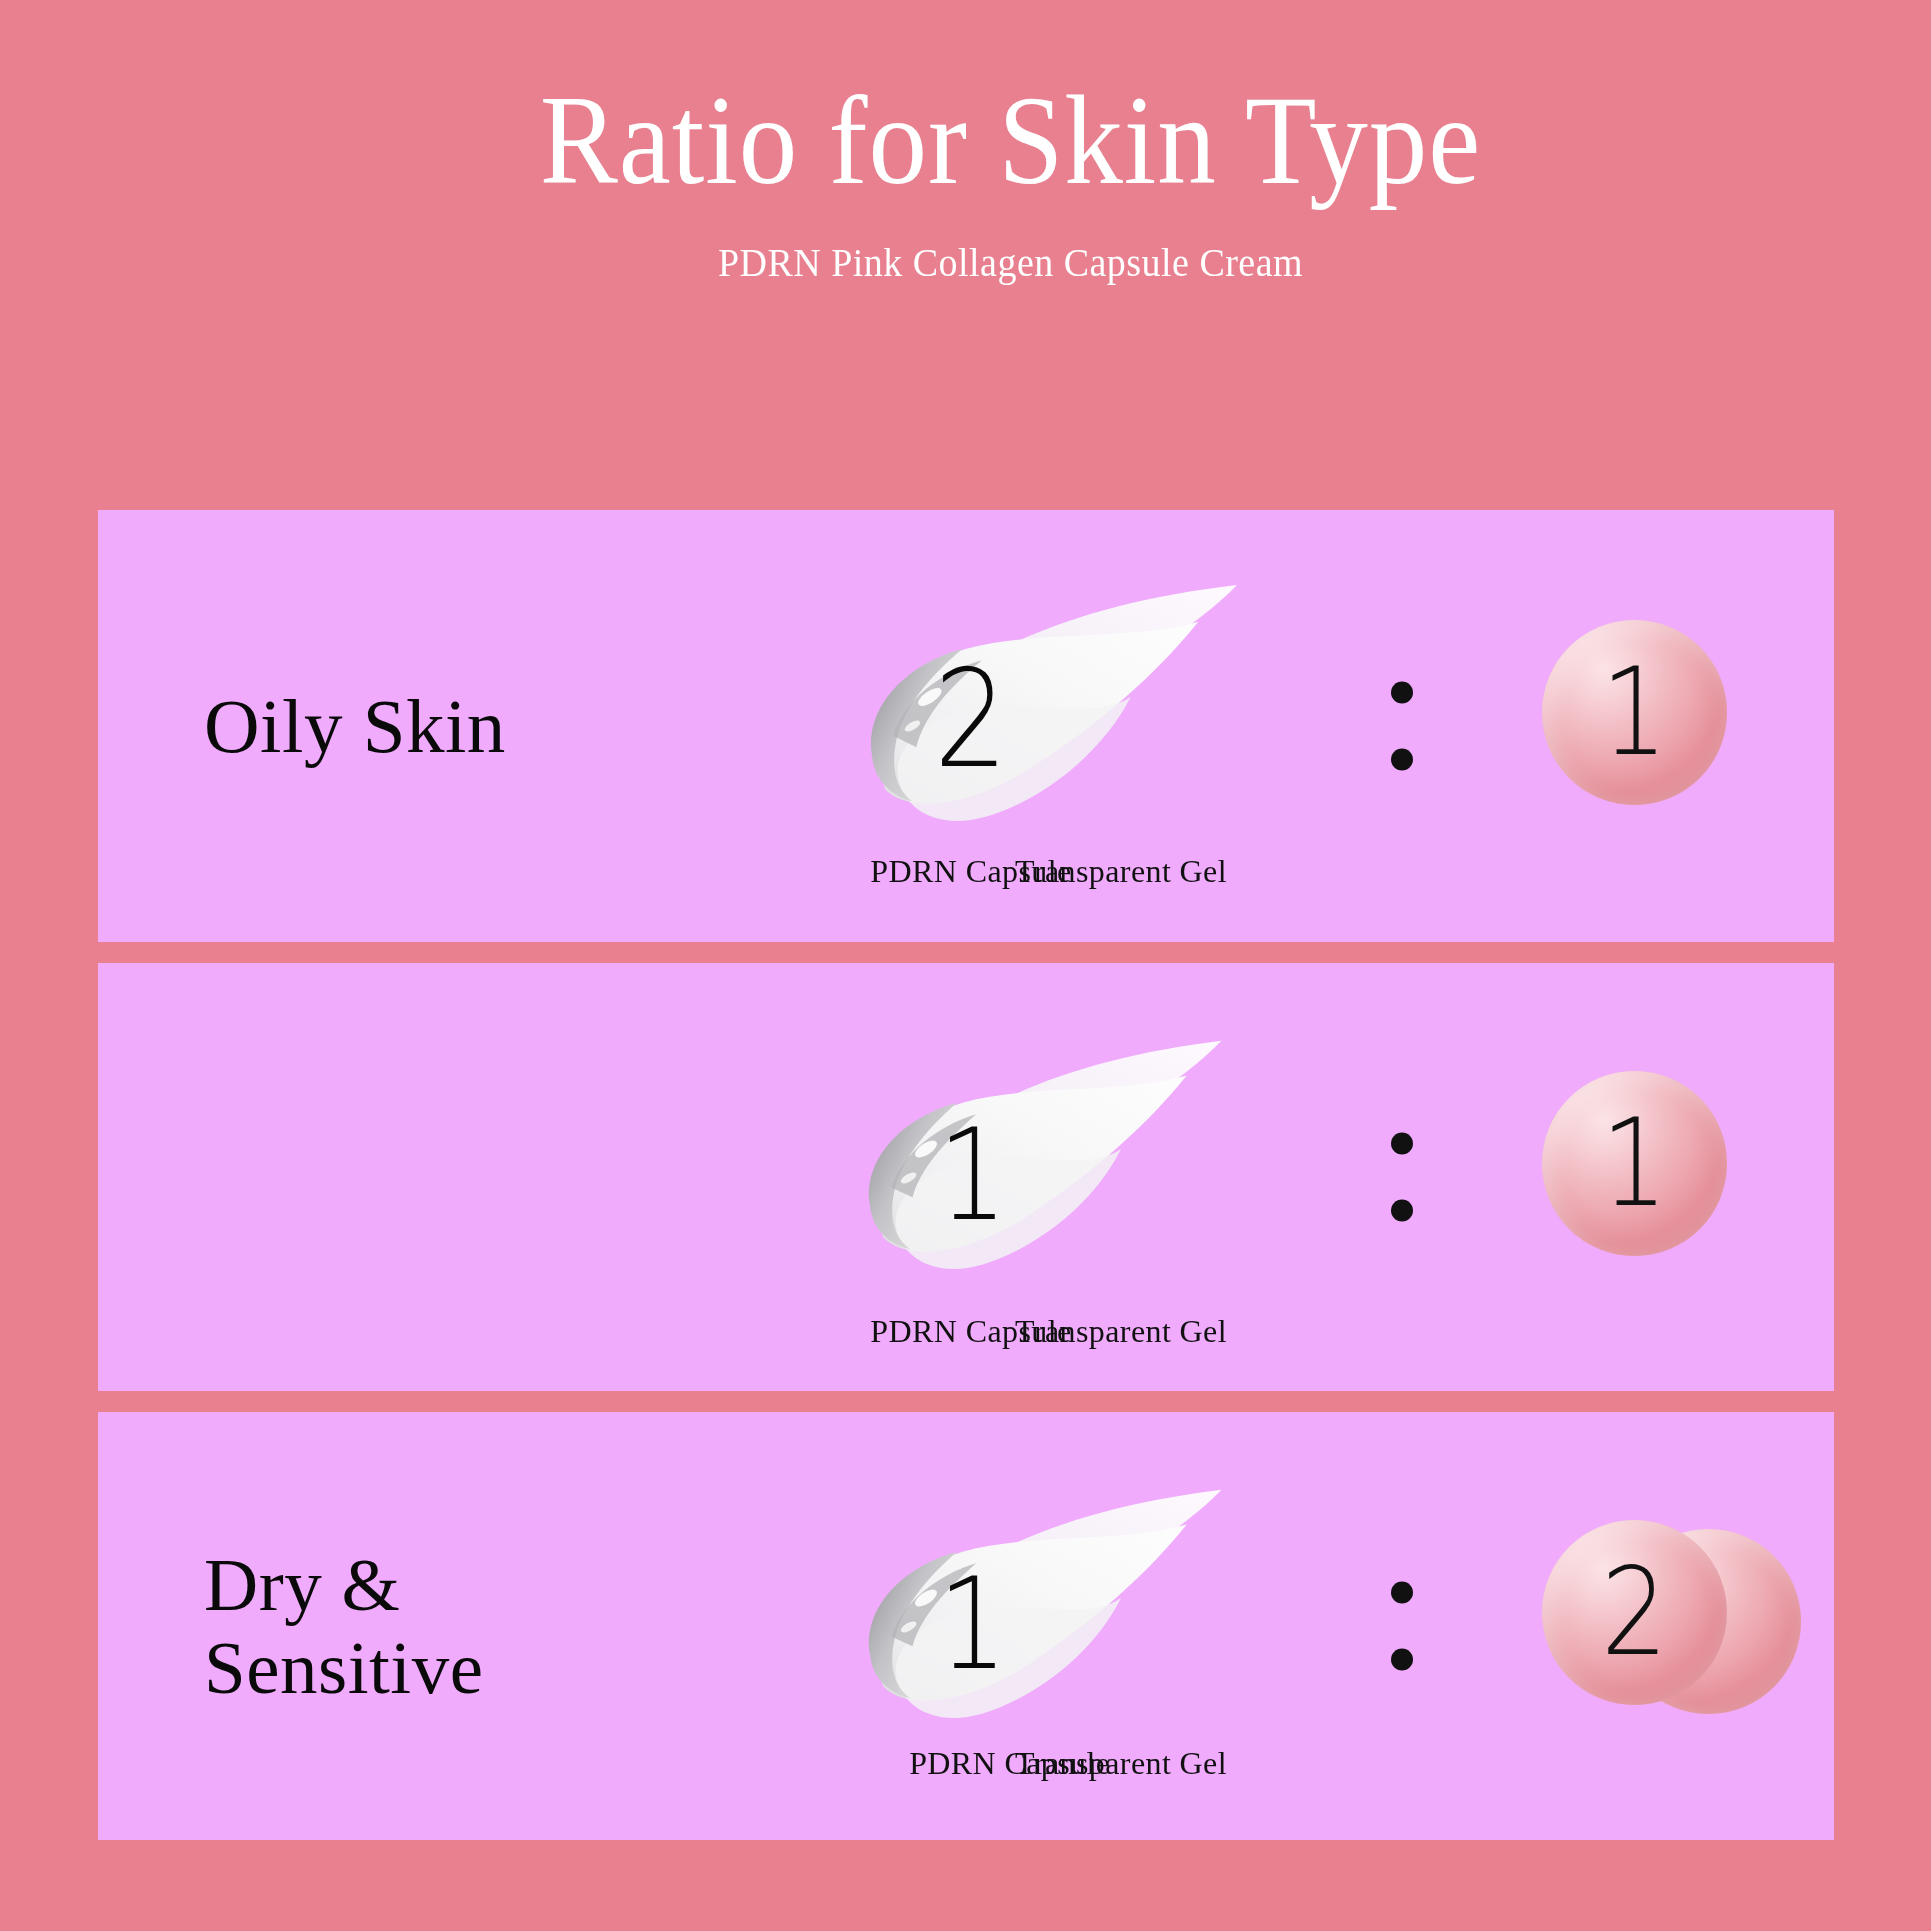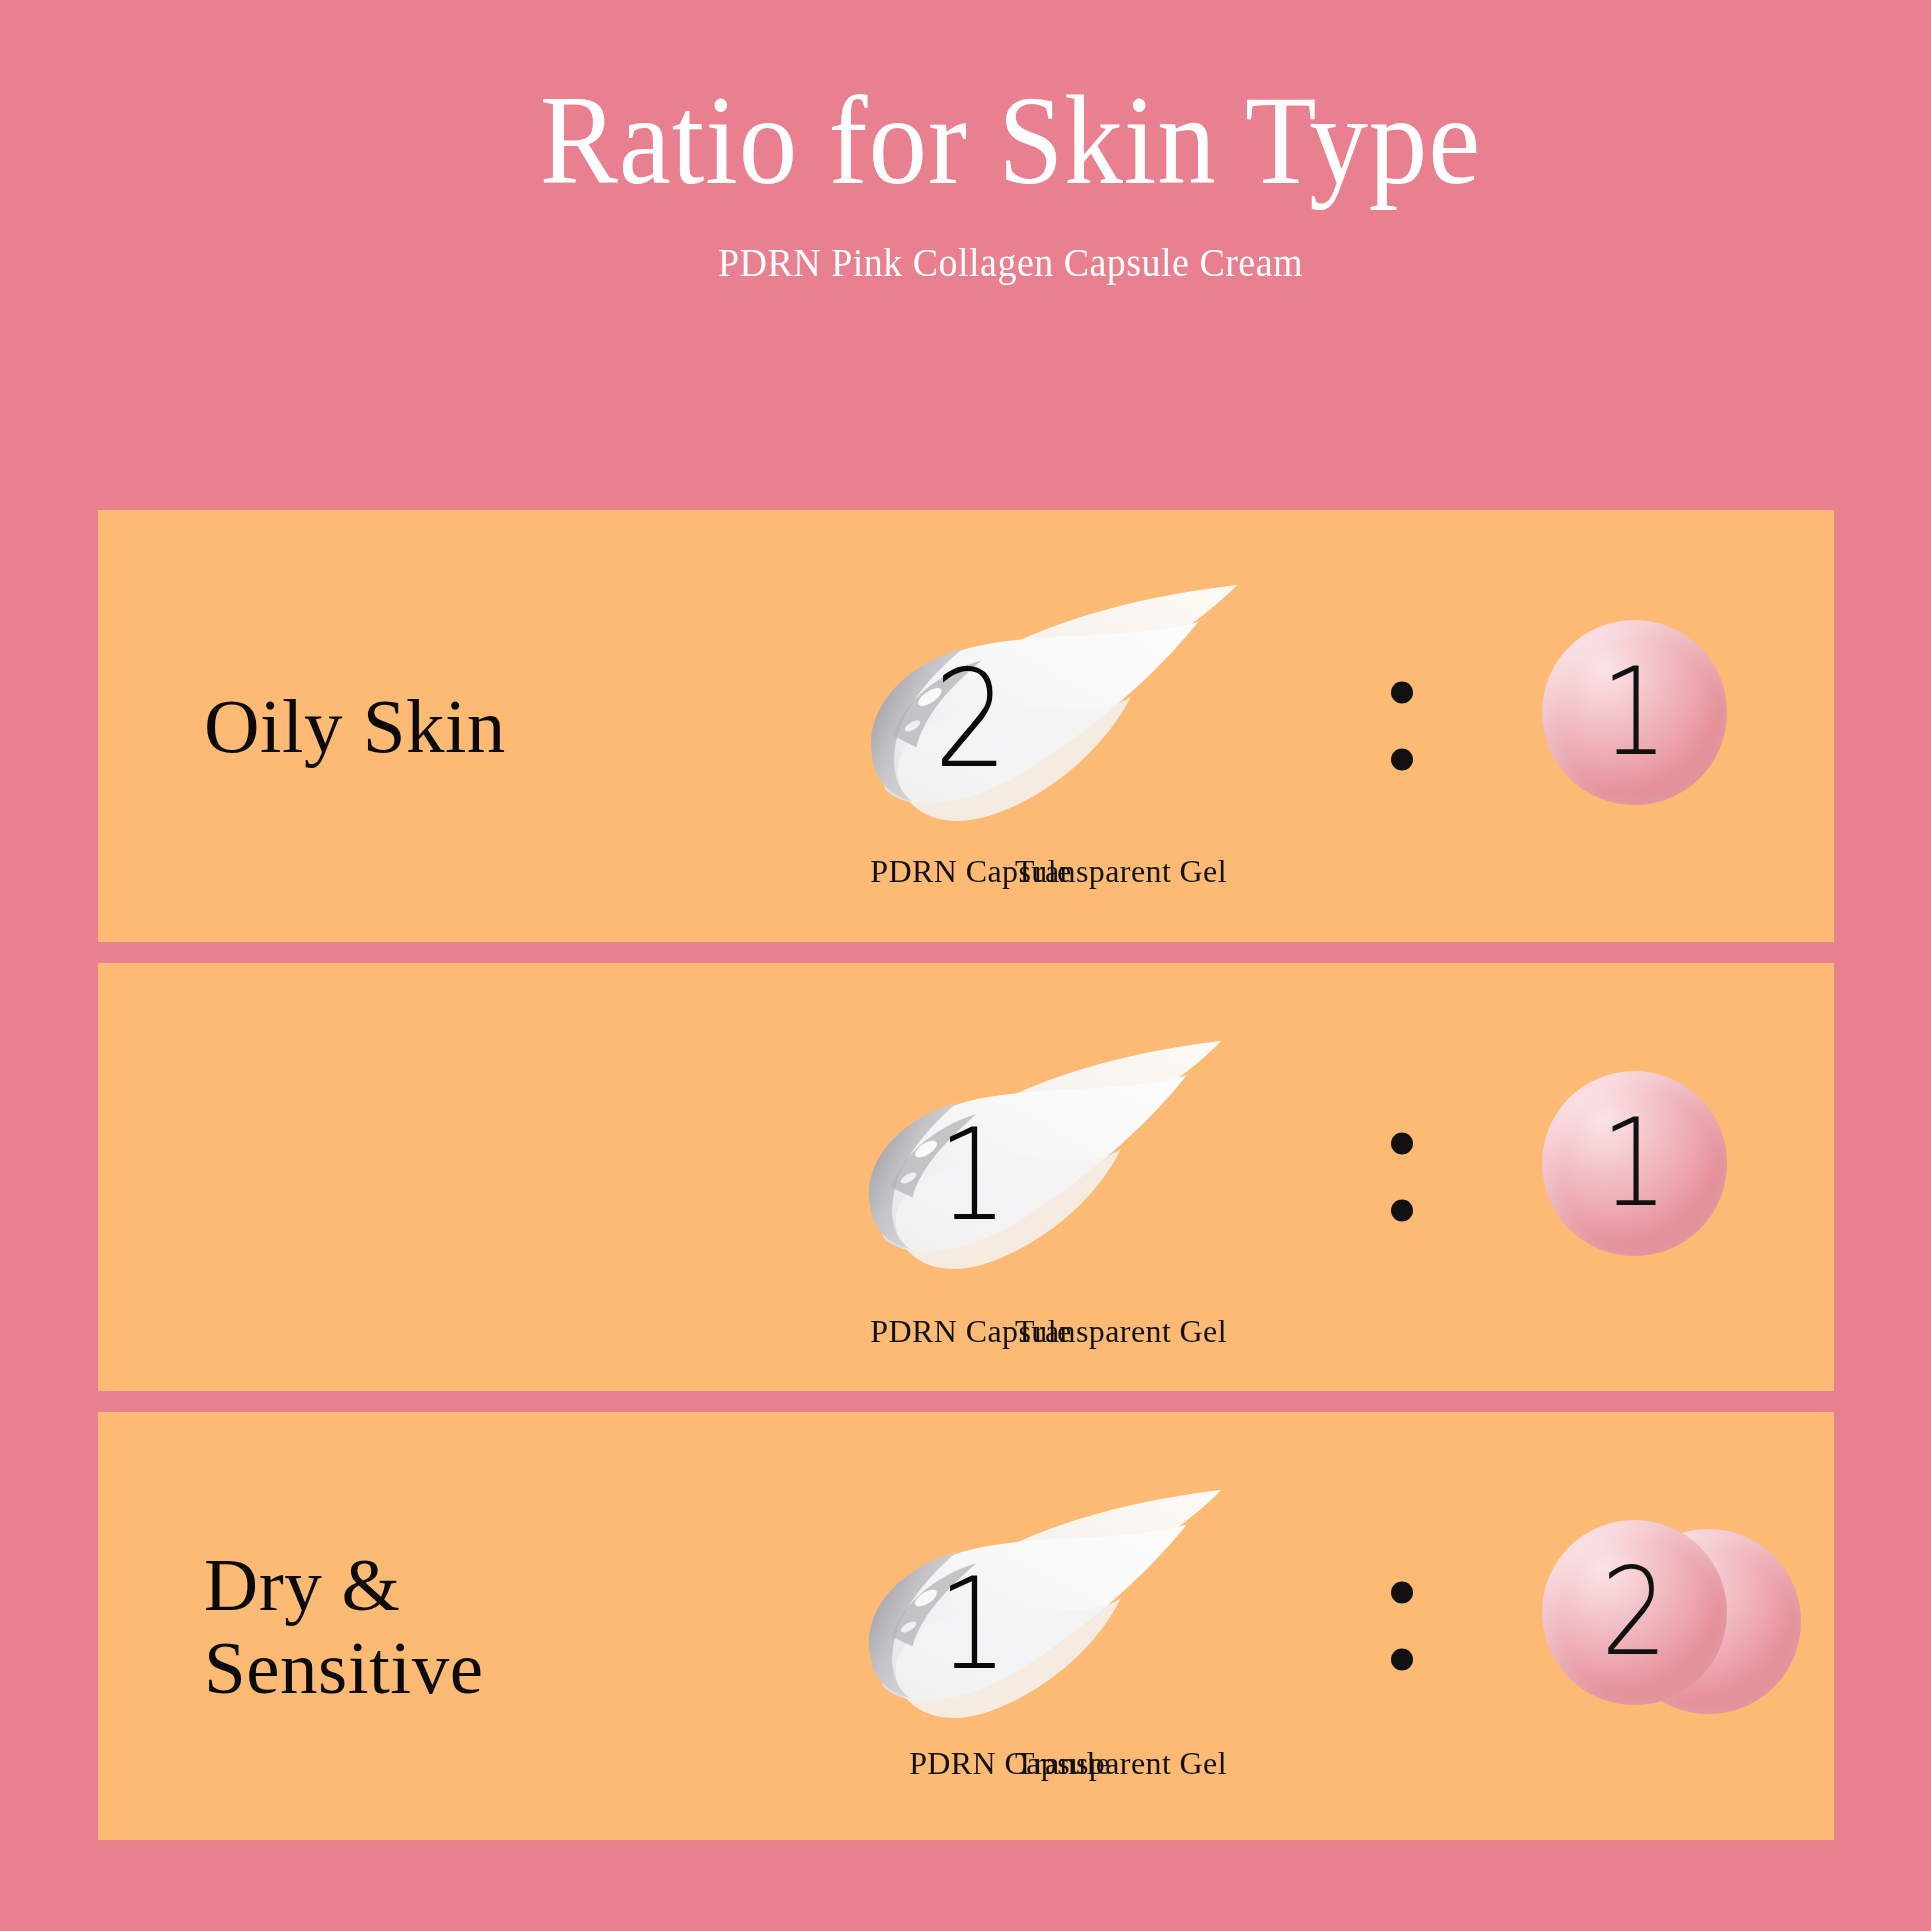--- a/index.html
+++ b/index.html
@@ -49,21 +49,21 @@
 
   
   .cards {
     position: absolute;
     left: 98px;
     top: 510px;
     width: 1736px;
   }
 
   .card {
-    background: #fdba74;
+    background: #f0abfc;
     width: 1736px;
     position: relative;
     margin-bottom: 21px;
     overflow: hidden;
   }
 
   .card.row-1 { height: 432px; }
   .card.row-2 { height: 428px; }
   .card.row-3 { height: 428px; margin-bottom: 12px; }
 

